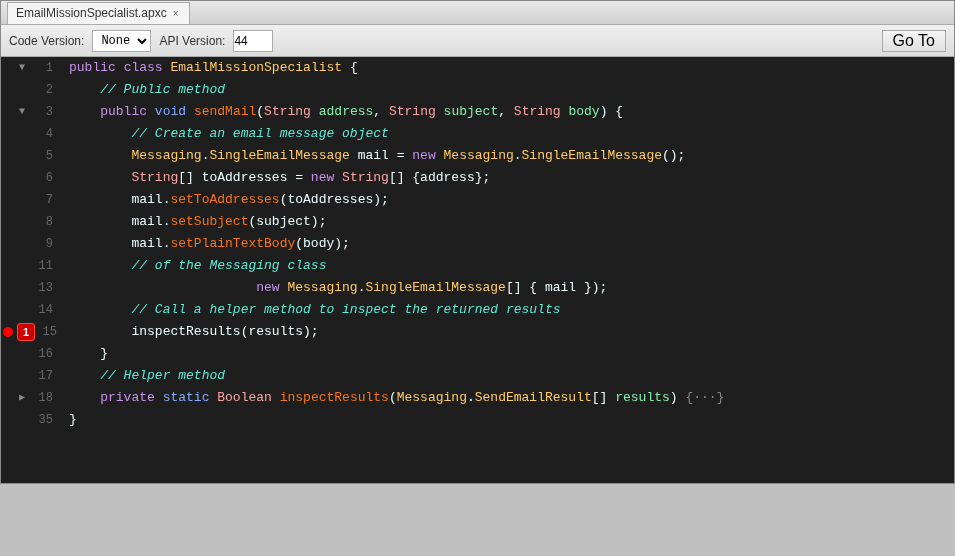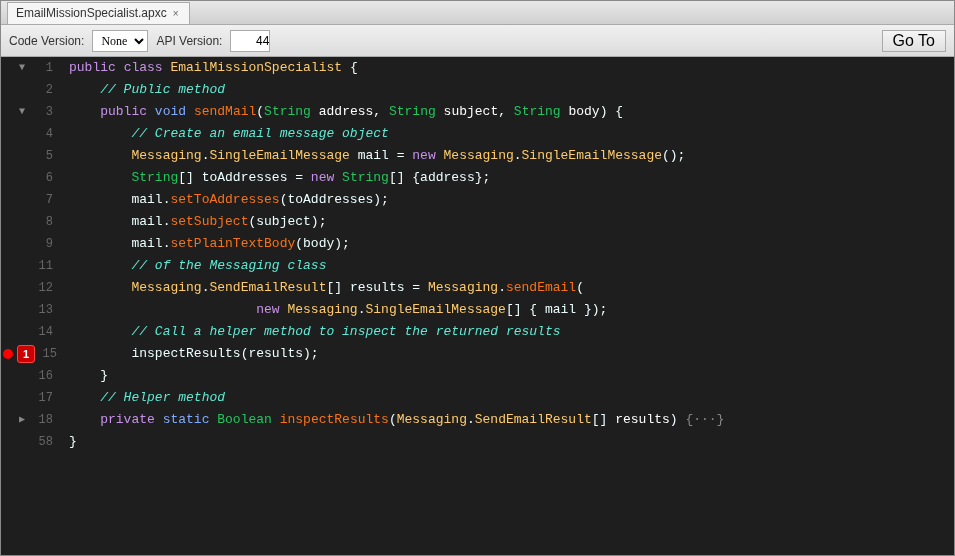--- a/index.html
+++ b/index.html
@@ -7,21 +7,21 @@
       background: #c0c0c0;
       font-family: 'Courier New', Courier, monospace;
       font-size: 13px;
       width: 955px;
       height: 556px;
       overflow: hidden;
     }
 
     .window {
       width: 955px;
-      height: 556px;
+      height: 484px;
       border: 1px solid #888;
       display: flex;
       flex-direction: column;
       background: #1e1e1e;
     }
 
     .title-bar {
       background: linear-gradient(to bottom, #e8e8e8, #d0d0d0);
       border-bottom: 1px solid #aaa;
       display: flex;
@@ -63,33 +63,33 @@
 
     .toolbar-label {
       font-family: Arial, sans-serif;
       font-size: 12px;
       color: #333;
     }
 
     .toolbar-select {
       height: 22px;
       font-size: 12px;
-      font-family: Liberation Serif, serif;
+      font-family: Liberation Mono, monospace;
       border: 1px solid #aaa;
       background: white;
       padding: 0 4px;
     }
 
     .toolbar-input {
       height: 22px;
       width: 40px;
       font-size: 12px;
       font-family: Arial, sans-serif;
       border: 1px solid #aaa;
-      text-align: right;
+      text-align: left;
     }
 
     .go-to-btn {
       margin-left: auto;
       height: 22px;
       font-size: 16px;
       font-family: Arial, sans-serif;
       background: linear-gradient(to bottom, #f5f5f5, #e0e0e0);
       border: 1px solid #aaa;
       padding: 0 10px;
@@ -171,23 +171,23 @@
       padding-left: 8px;
       white-space: pre;
       font-family: Liberation Mono, monospace;
       font-size: 13px;
       line-height: 22px;
     }
 
     
     .kw { color: #c792ea; } 
     .kw2 { color: #82aaff; } 
-    .type { color: #22c55e; } 
+    .type { color: #fca5a5; } 
     .comment { color: #5eead4; font-style: italic; } 
-    .param { color: #ffffff; } 
+    .param { color: #86efac; } 
     .cls { color: #ffcb6b; } 
     .method { color: #f97316; } 
     .plain { color: #eeffff; } 
     .ellipsis { color: #888; }
   </style>
 </head>
 <body>
 
 <div class="window">
 
@@ -285,27 +285,20 @@
 
 
       <div class="line">
         <div class="line-gutter">
           <span class="fold-icon"></span>
           <span class="line-num">11</span>
         </div>
         <div class="line-code">        <span class="comment">// of the Messaging class</span></div>
       </div>
 
-      <div class="line">
-        <div class="line-gutter">
-          <span class="fold-icon"></span>
-          <span class="line-num">12</span>
-        </div>
-        <div class="line-code">        <span class="cls">Messaging</span><span class="plain">.</span><span class="cls">SendEmailResult</span><span class="plain">[] results = </span><span class="cls">Messaging</span><span class="plain">.</span><span class="method">sendEmail</span><span class="plain">(</span></div>
-      </div>
 
       <div class="line">
         <div class="line-gutter">
           <span class="fold-icon"></span>
           <span class="line-num">13</span>
         </div>
         <div class="line-code">                        <span class="kw">new</span> <span class="cls">Messaging</span><span class="plain">.</span><span class="cls">SingleEmailMessage</span><span class="plain">[] { mail });</span></div>
       </div>
 
       <div class="line">
@@ -345,20 +338,20 @@
         <div class="line-gutter">
           <span class="fold-icon">▶</span>
           <span class="line-num">18</span>
         </div>
         <div class="line-code">    <span class="kw">private</span> <span class="kw2">static</span> <span class="type">Boolean</span> <span class="method">inspectResults</span><span class="plain">(</span><span class="cls">Messaging</span><span class="plain">.</span><span class="cls">SendEmailResult</span><span class="plain">[] </span><span class="param">results</span><span class="plain">) </span><span class="ellipsis">{···}</span></div>
       </div>
 
       <div class="line">
         <div class="line-gutter">
           <span class="fold-icon"></span>
-          <span class="line-num">58</span>
+          <span class="line-num">35</span>
         </div>
         <div class="line-code"><span class="plain">}</span></div>
       </div>
 
     </div>
   </div>
 </div>
 
 </body></html>

